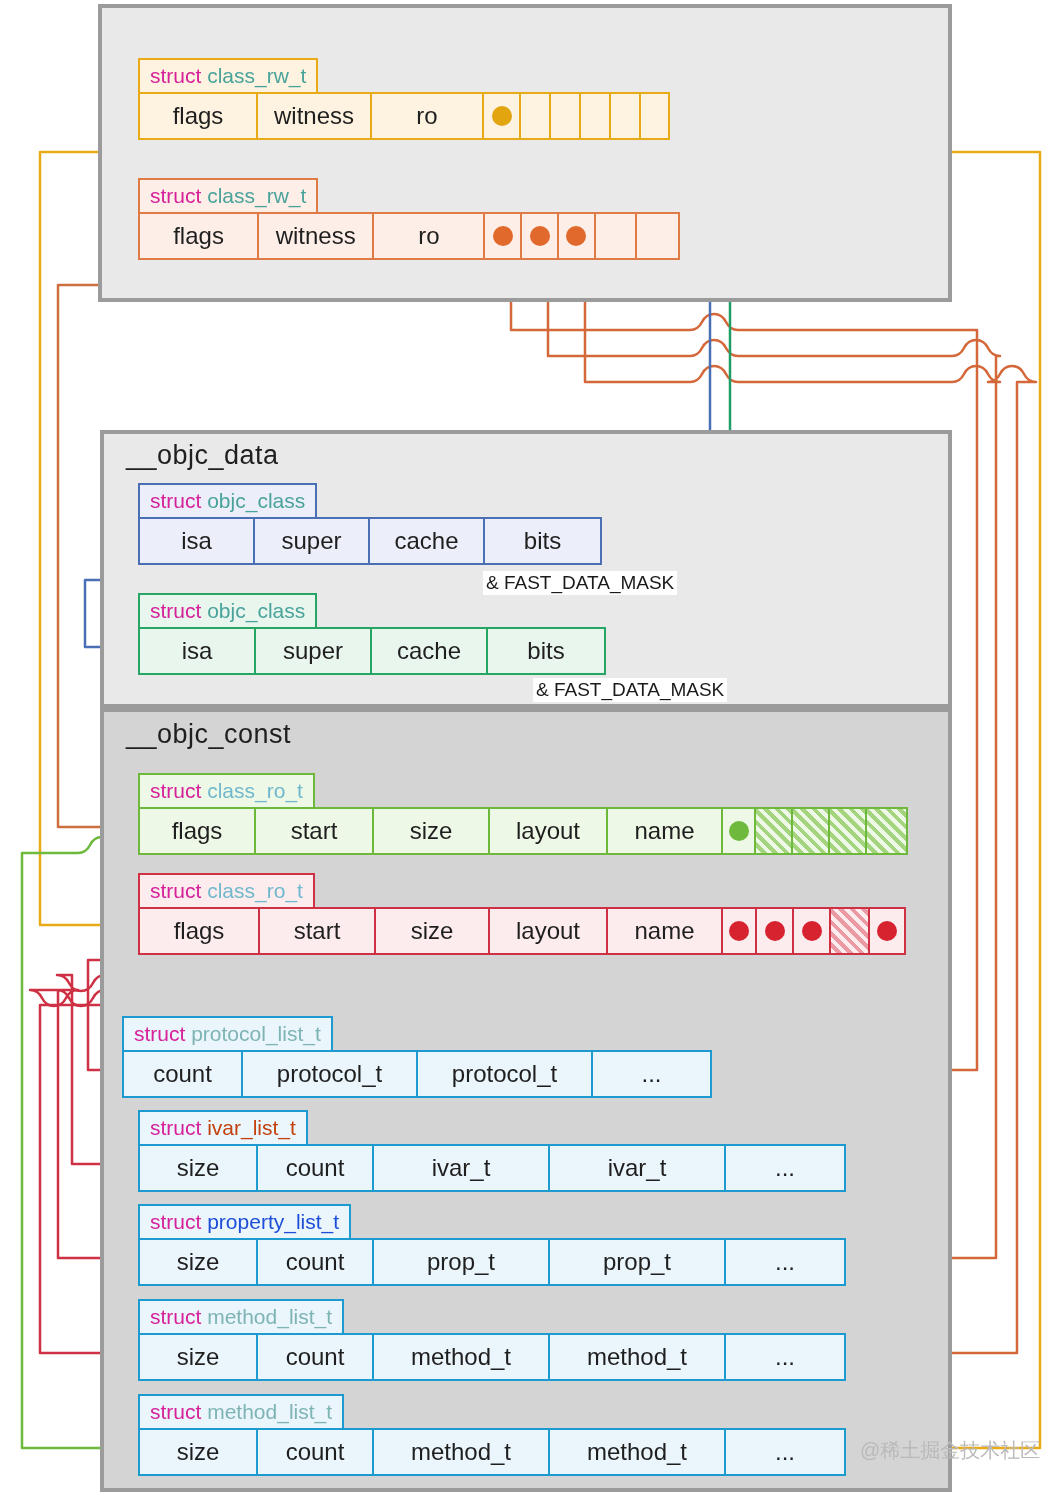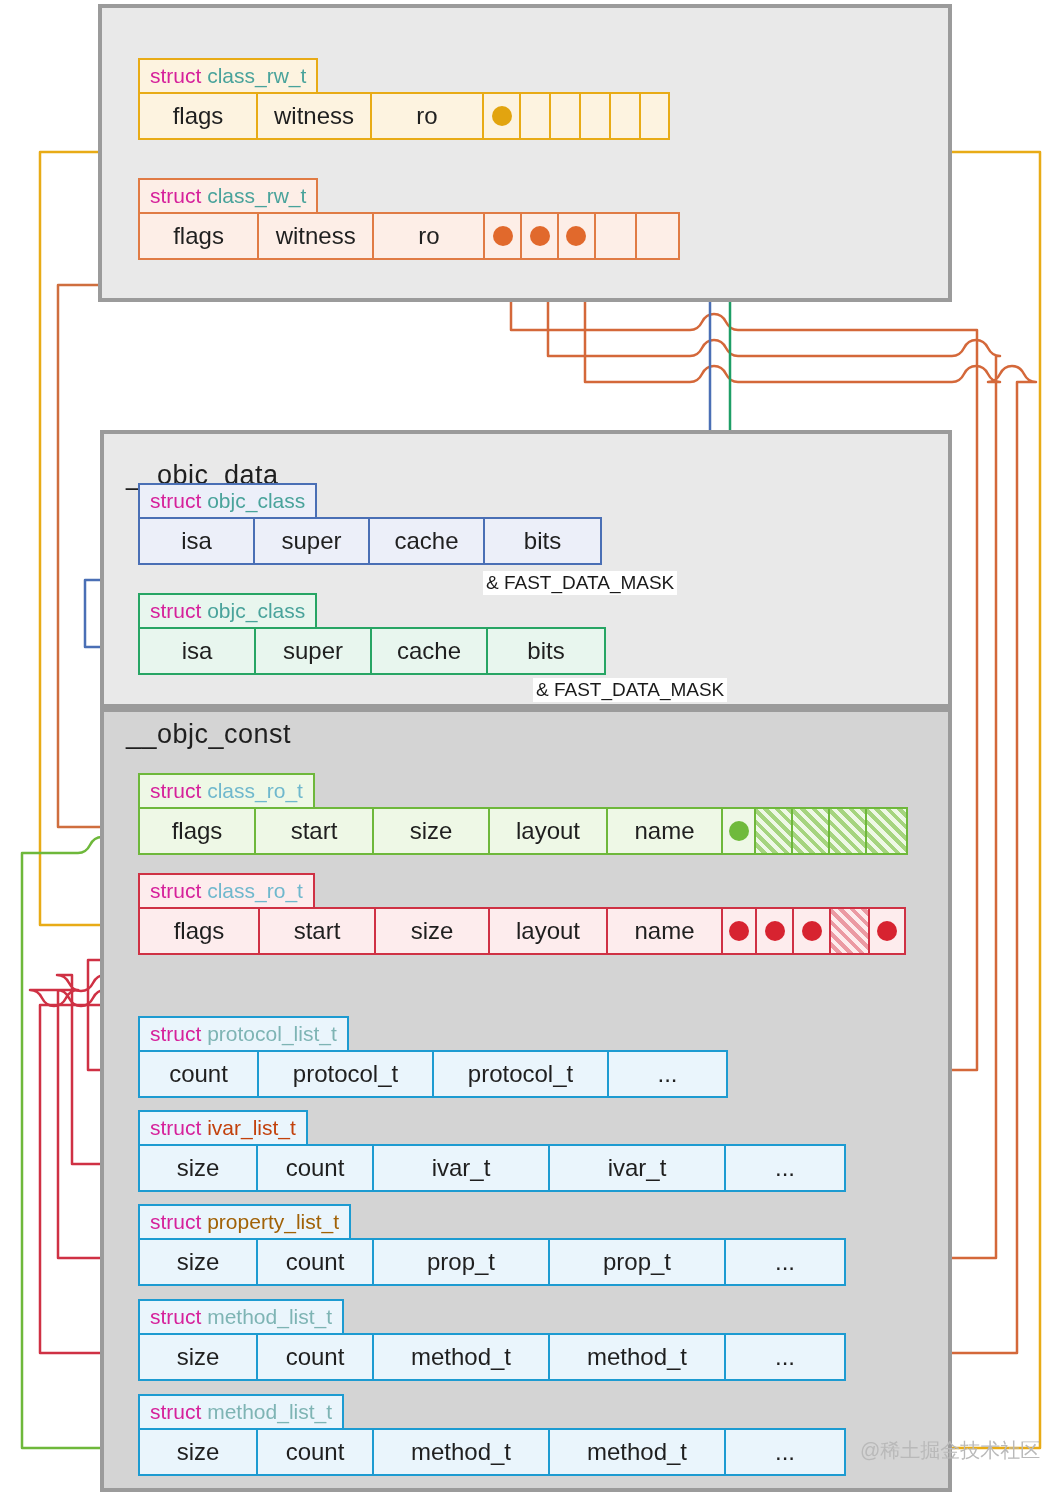--- a/index.html
+++ b/index.html
@@ -181,21 +181,21 @@
 
       <path d="M 889 940 L 889 960 L 760 960 L 760 1005
                q -8 0 -12 8 q -4 8 -12 8 q -8 0 -12 -8 q -4 -8 -12 -8
                L 40 1005 L 40 1353 L 134 1353" stroke="#cf3144" marker-end="url(#ar-red)"></path>
     </g>
   </svg>
 
   <div class="panel" style="left:98px; top:4px; width:854px; height:298px; background:#e9e9e9;"></div>
 
   <div class="panel" style="left:100px; top:430px; width:852px; height:278px; background:#e9e9e9;"></div>
-  <div class="panel-title" style="left:126px; top:460px;">__objc_data</div>
+  <div class="panel-title" style="left:126px; top:440px;">__objc_data</div>
 
   <div class="panel" style="left:100px; top:708px; width:852px; height:784px; background:#d4d4d4;"></div>
   <div class="panel-title" style="left:126px; top:719px;">__objc_const</div>
 
   <div class="struct" style="left:138px; top:58px;">
     <div class="struct-tag" style="border-color:#e8ab16; background:#fdf3e0;">
       <span class="kw">struct</span>
       <span class="tn" style="color:#49a39b;">class_rw_t</span>
     </div>
     <div class="row" style="border-color:#e8ab16; background:#fdf3e0; width:532px;">
@@ -359,21 +359,21 @@
         <span class="dot" style="background:#d72330;"></span>
         </div>
       <div class="cell hatch" style="width:39px; border-right-color:#cf3144;
                   background-image:repeating-linear-gradient(45deg,#fdeced 0 4px,#eb9aa3 4px 8px);"></div>
       <div class="cell" style="width:34px;">
         <span class="dot" style="background:#d72330;"></span>
         </div>
     </div>
   </div>
 
-  <div class="struct" style="left:138px; top:1016px;">
+  <div class="struct" style="left:122px; top:1016px;">
     <div class="struct-tag" style="border-color:#1d9bd1; background:#eaf5fc;">
       <span class="kw">struct</span>
       <span class="tn" style="color:#7eb4b4;">protocol_list_t</span>
     </div>
     <div class="row" style="border-color:#1d9bd1; background:#eaf5fc; width:590px;">
       <div class="cell" style="width:119px; border-right-color:#1d9bd1;">
         <span>count</span>
         </div>
       <div class="cell" style="width:175px; border-right-color:#1d9bd1;">
         <span>protocol_t</span>
@@ -407,21 +407,21 @@
         </div>
       <div class="cell" style="width:118px;">
         <span>...</span>
         </div>
     </div>
   </div>
 
   <div class="struct" style="left:138px; top:1204px;">
     <div class="struct-tag" style="border-color:#1d9bd1; background:#eaf5fc;">
       <span class="kw">struct</span>
-      <span class="tn" style="color:#a16207;">property_list_t</span>
+      <span class="tn" style="color:#1d4ed8;">property_list_t</span>
     </div>
     <div class="row" style="border-color:#1d9bd1; background:#eaf5fc; width:708px;">
       <div class="cell" style="width:118px; border-right-color:#1d9bd1;">
         <span>size</span>
         </div>
       <div class="cell" style="width:116px; border-right-color:#1d9bd1;">
         <span>count</span>
         </div>
       <div class="cell" style="width:176px; border-right-color:#1d9bd1;">
         <span>prop_t</span>

